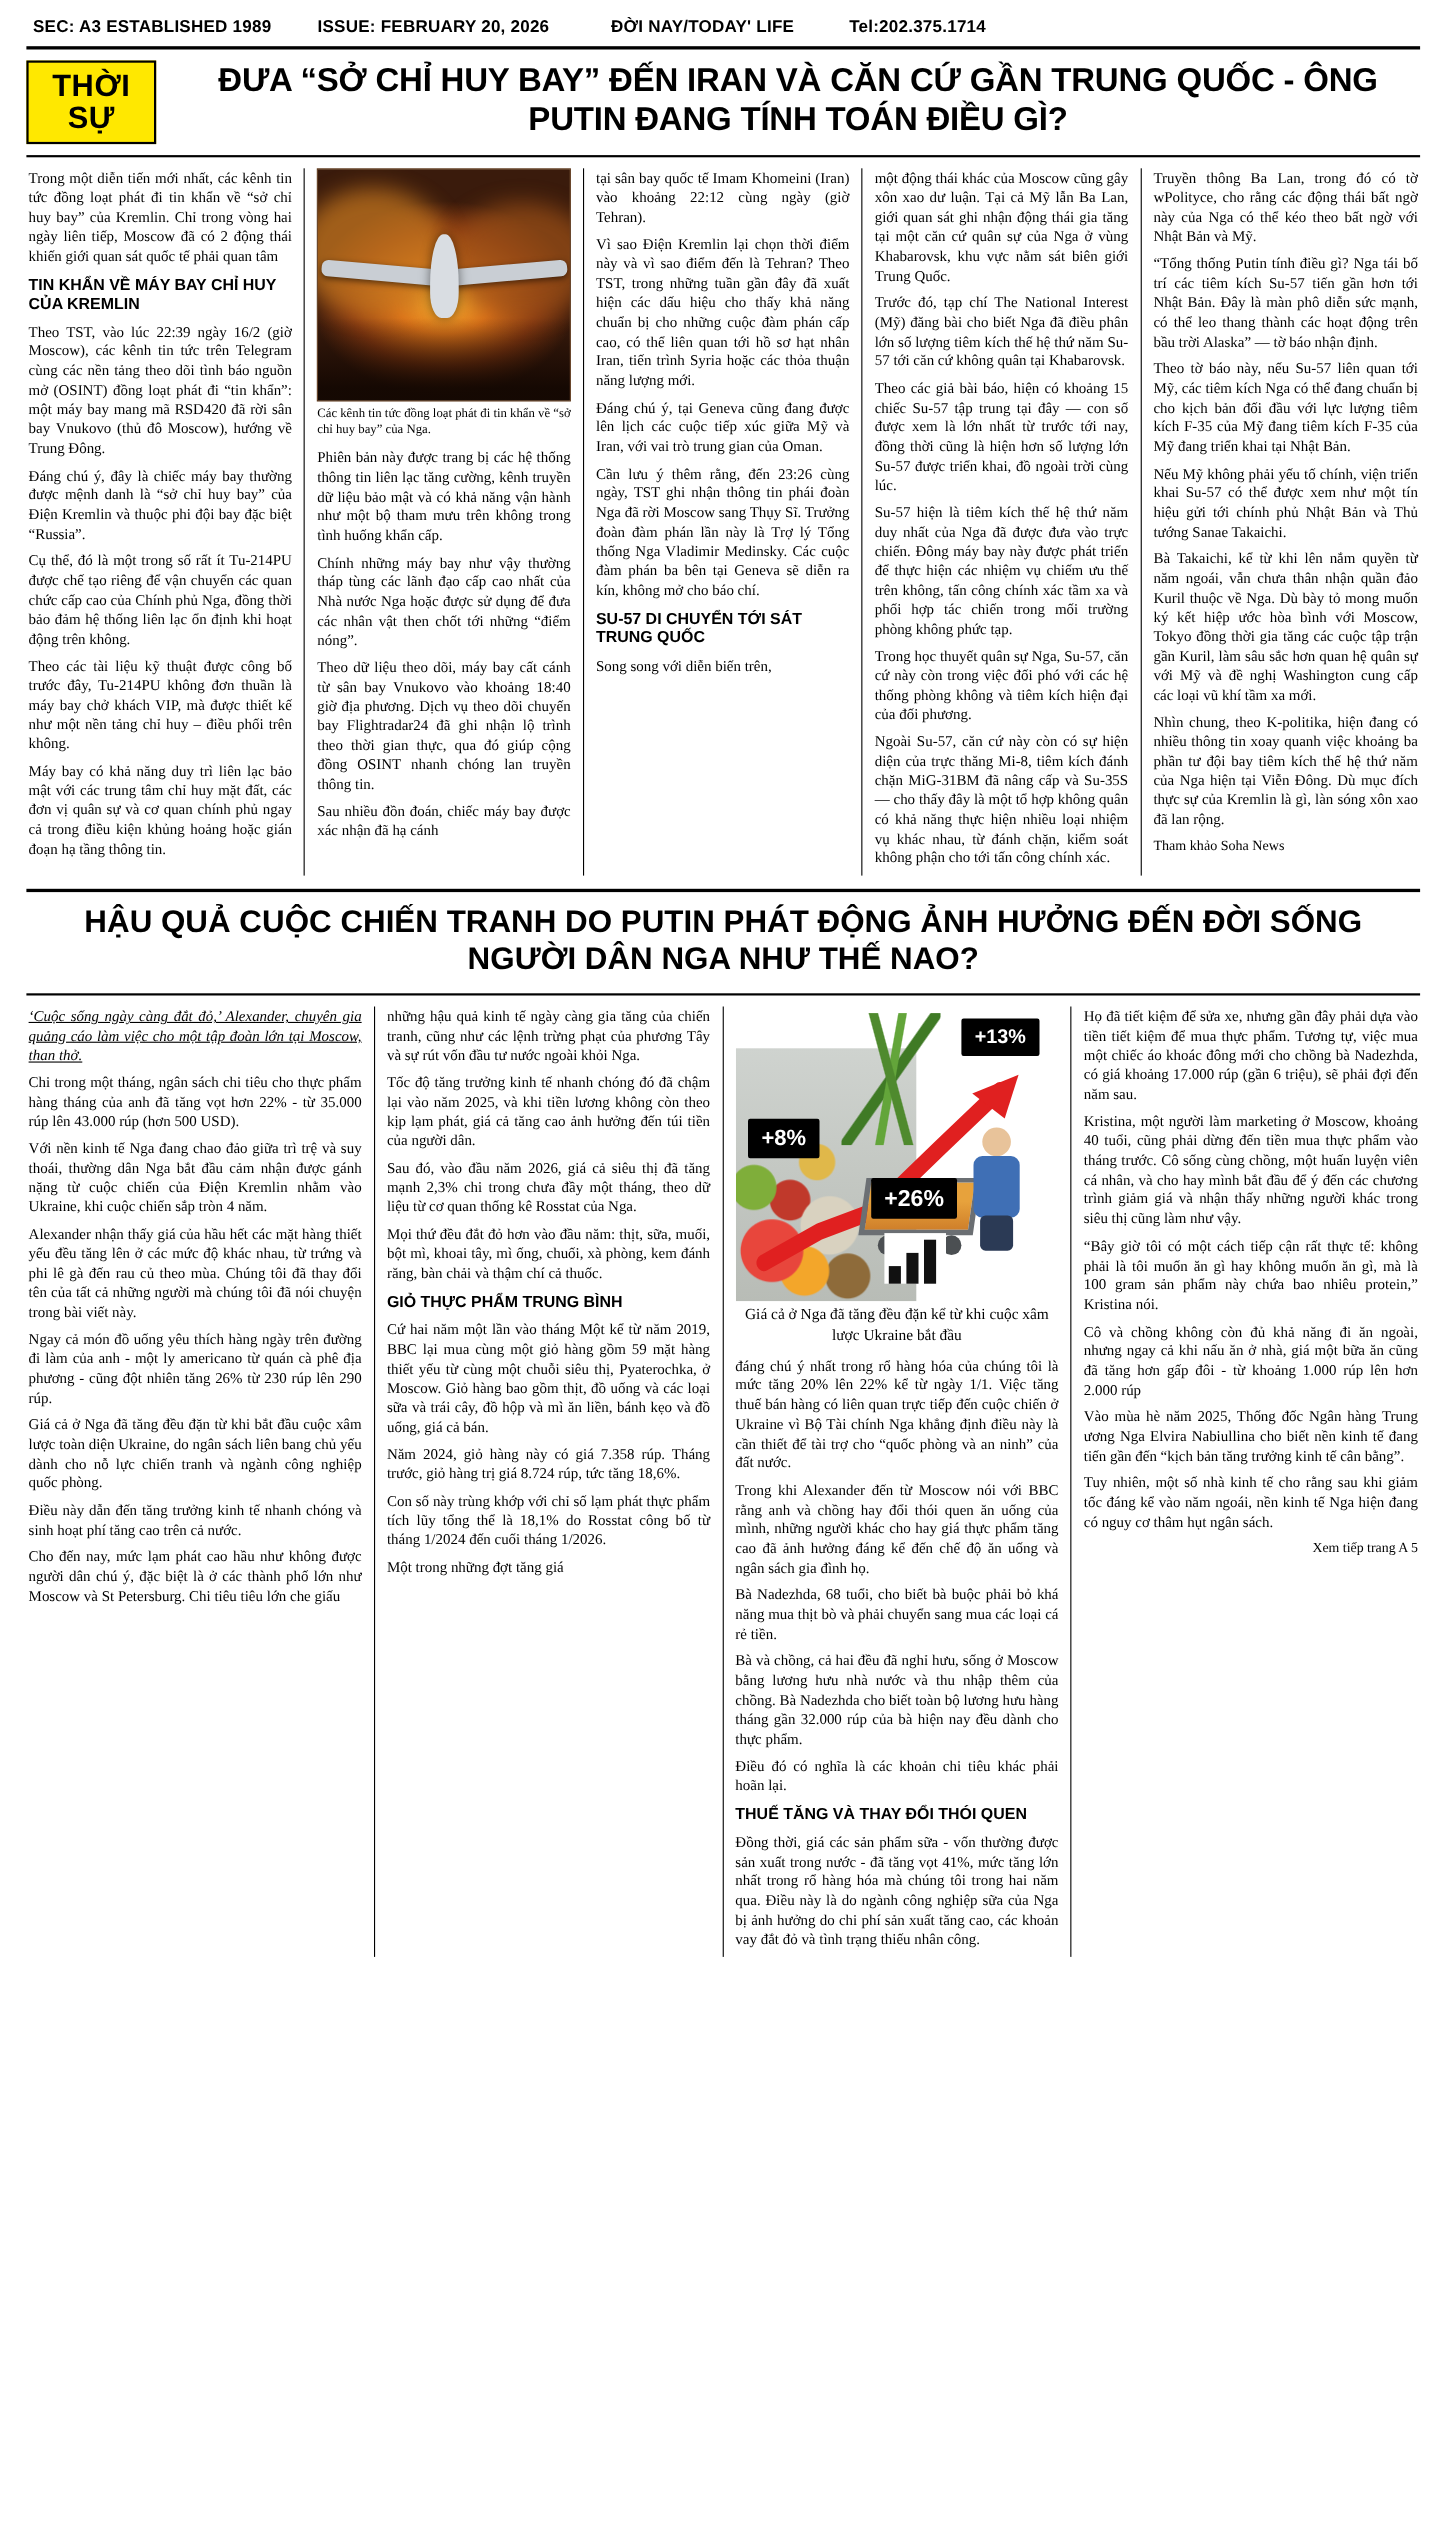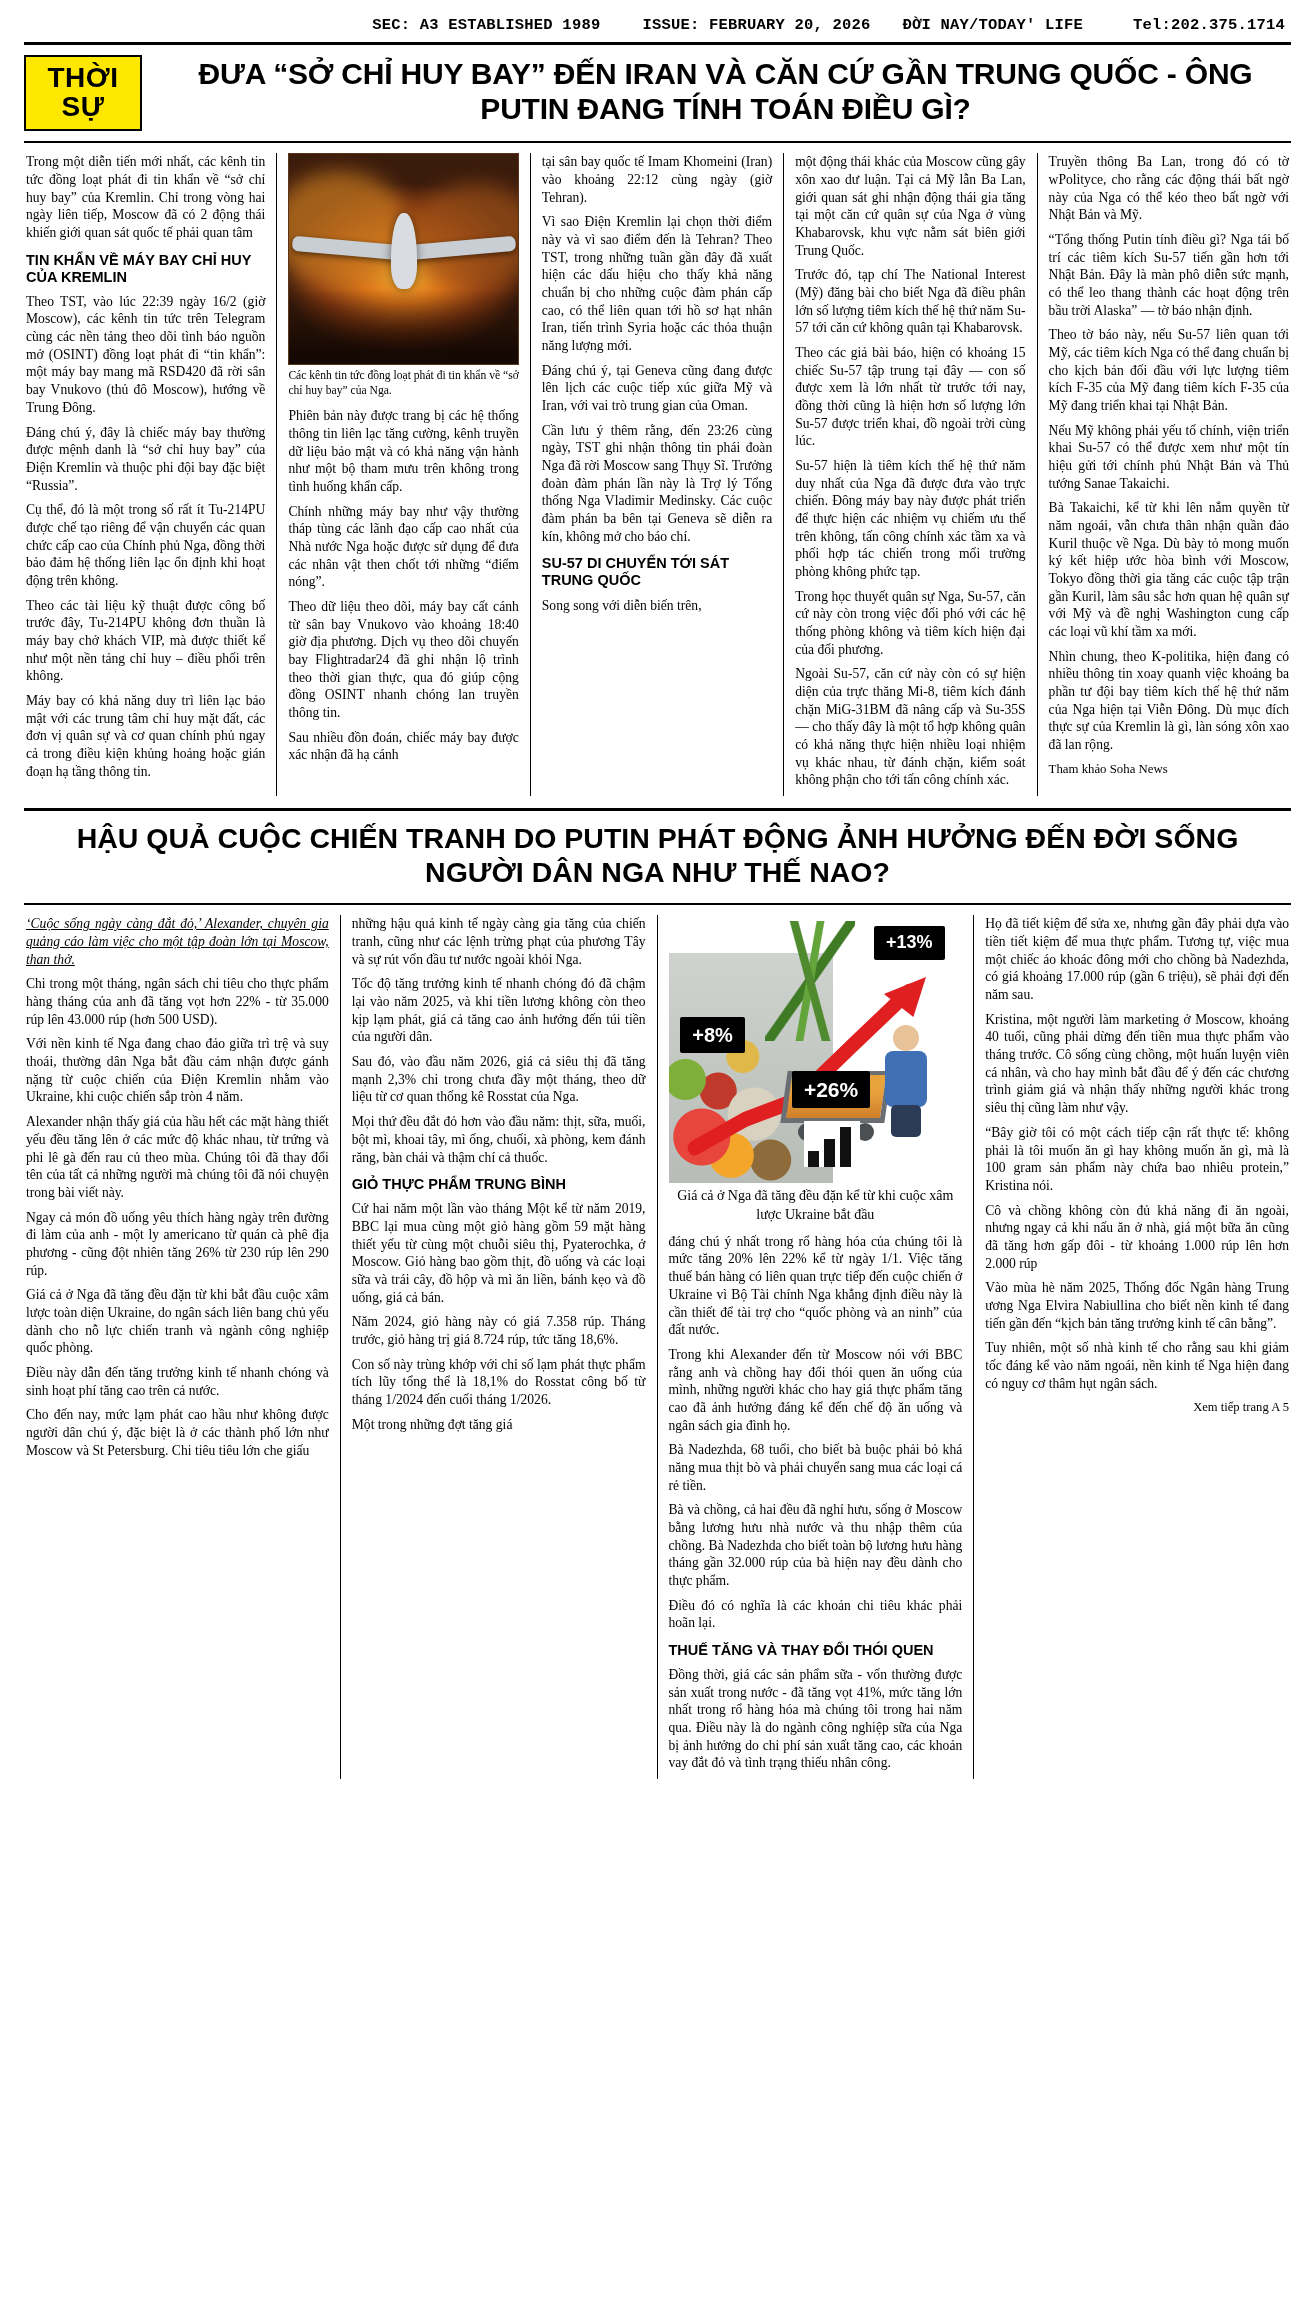--- a/index.html
+++ b/index.html
@@ -18,30 +18,30 @@
     min-height: 2297px;
     padding: 14px 24px 10px 24px;
     background: #fff;
     position: relative;
   }
 
   
   .masthead {
     display: flex;
     align-items: center;
-    justify-content: flex-end;
-    font-family: Liberation Mono, monospace;
+    justify-content: flex-start;
+    font-family: Liberation Sans, sans-serif;
     font-weight: bold;
     font-size: 15.5px;
     letter-spacing: 0.2px;
     padding: 2px 6px 8px 6px;
   }
   .masthead .m-sec { flex: 0 0 auto; }
   .masthead .m-issue { flex: 0 0 auto; margin-left: 42px;}
-  .masthead .m-name { flex: 0 0 auto; margin-left: 32px;}
+  .masthead .m-name { flex: 0 0 auto; margin-left: 56px;}
   .masthead .m-tel { flex: 0 0 auto; margin-left: 50px;}
   .rule-top {
     border-top: 3px solid #000;
     margin: 0 0 10px 0;
   }
 
   
   .head-row {
     display: flex;
     align-items: flex-start;

